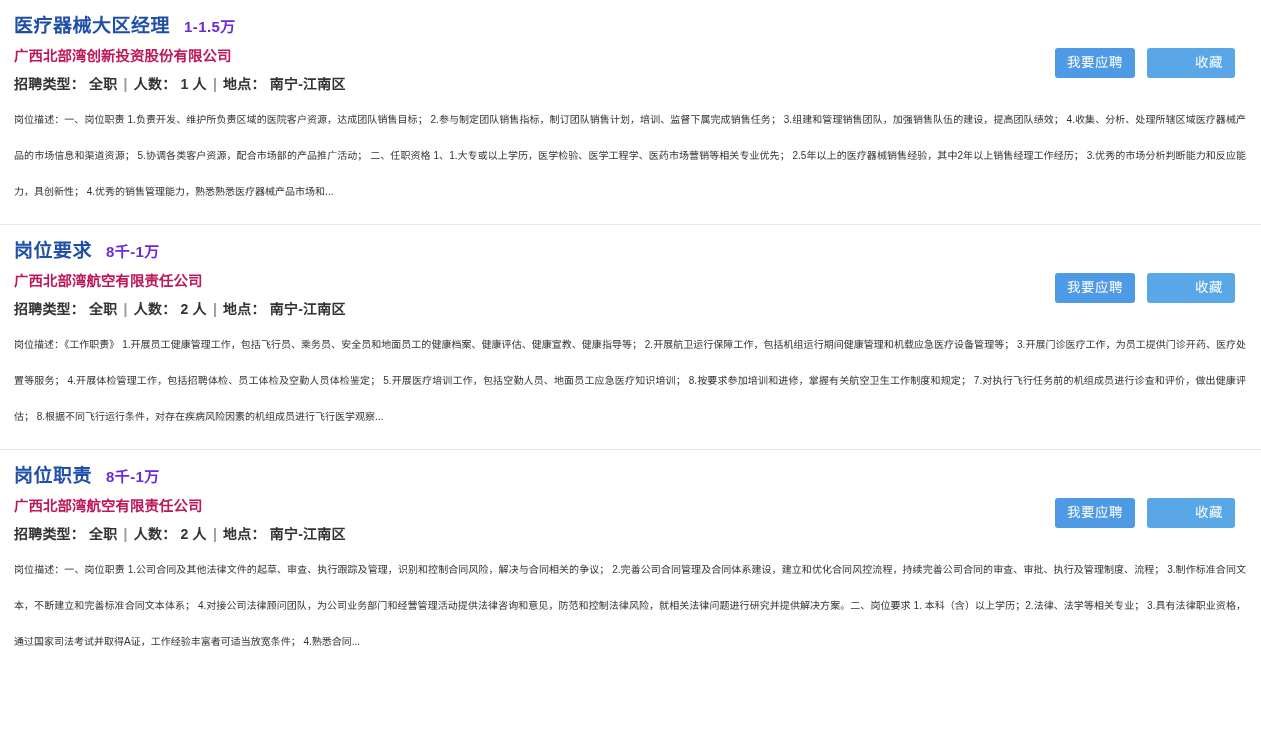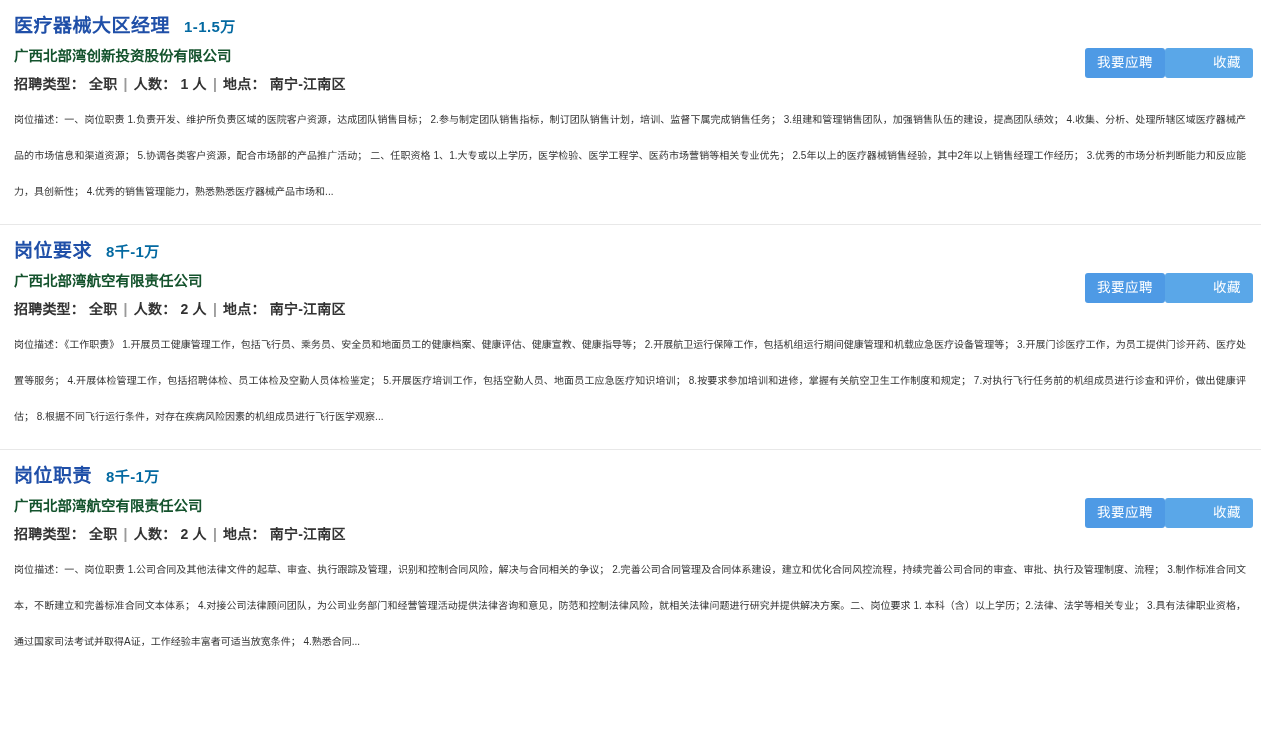--- a/index.html
+++ b/index.html
@@ -37,27 +37,27 @@
   .job-title {
     font-size: 19px;
     font-weight: bold;
     color: #1f4fa8;
     letter-spacing: 0.5px;
     cursor: pointer;
   }
   .job-salary {
     font-size: 15px;
     font-weight: bold;
-    color: #0369a1;
+    color: #6d28d9;
     letter-spacing: 0.4px;
   }
   .job-company {
     font-size: 14.5px;
     font-weight: bold;
-    color: #14532d;
+    color: #be185d;
     margin-bottom: 8px;
     cursor: pointer;
   }
   .job-meta {
     font-size: 14px;
     color: #333333;
     margin-bottom: 9px;
     letter-spacing: 0.2px;
     font-weight: bold;
   }
@@ -73,23 +73,23 @@
     max-width: 1232px;
   }
   .job-desc-label {
     color: #333333;
   }
   .job-desc-body {
     color: #333333;
   }
   .actions {
     position: absolute;
-    right: 8px;
+    right: 26px;
     display: flex;
-    gap: 0;
+    gap: 12px;
   }
   .btn {
     display: inline-block;
     font-size: 13.5px;
     line-height: 1;
     padding: 8px 12px;
     border-radius: 3px;
     border: none;
     color: #ffffff;
     background: #56a0e8;

